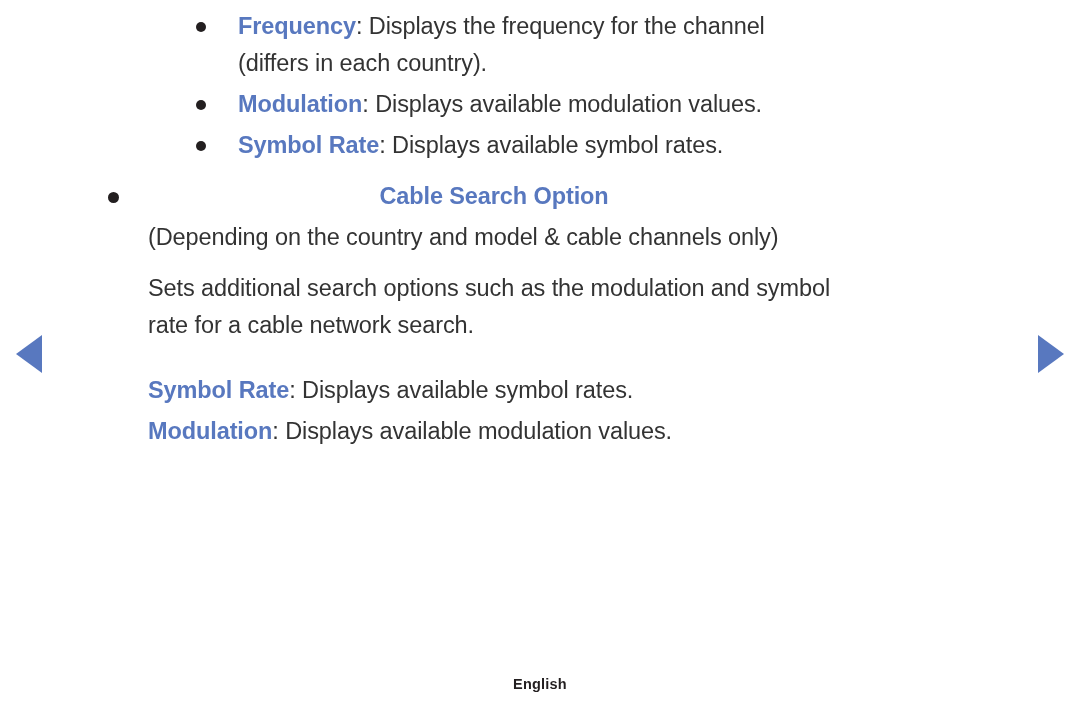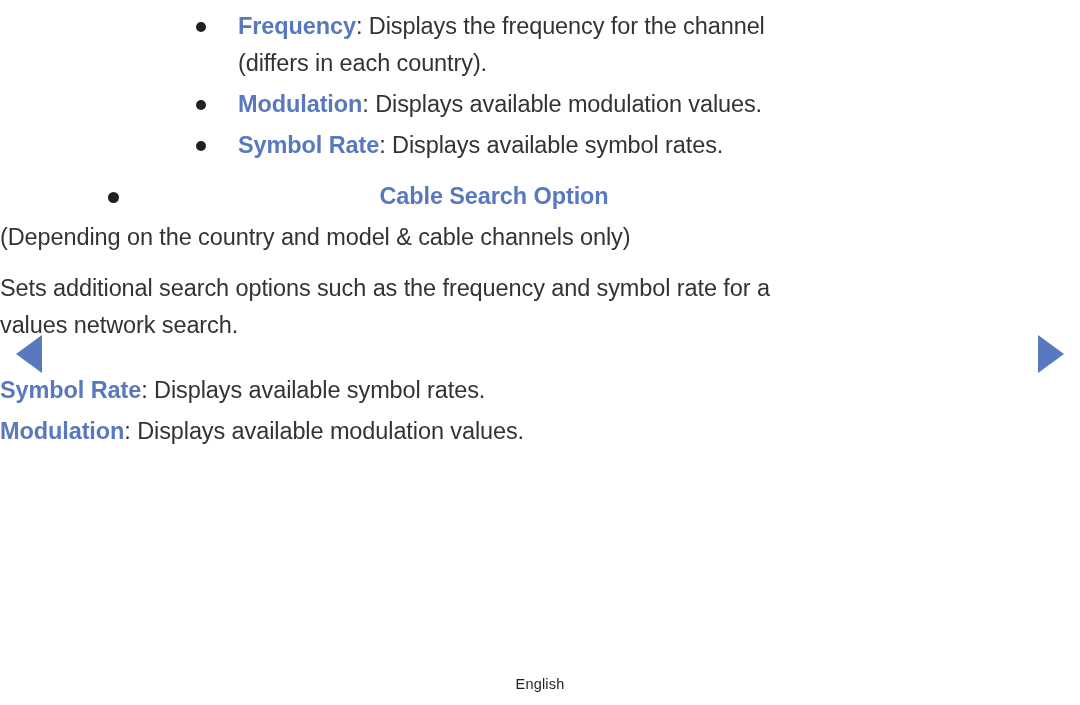--- a/index.html
+++ b/index.html
@@ -87,20 +87,21 @@
     left: 0;
     top: 14px;
     width: 11px;
     height: 11px;
     border-radius: 50%;
     background: #231f20;
   }
 
   
   .para {
+    margin-left: 148px;
     margin-right: 58px;
   }
 
   .gap-sm { height: 4px; }
   .gap-md { height: 14px; }
 
   .kw {
     color: #5878bf;
     font-weight: bold;
   }
@@ -110,21 +111,21 @@
   }
 
   
   .footer {
     position: absolute;
     left: 0;
     right: 0;
     top: 676px;
     text-align: center;
     font-size: 14.5px;
-    font-weight: normal;
+    font-weight: bold;
     color: #231f20;
     letter-spacing: 0.2px;
   }
 </style>
 </head>
 <body>
 
 <div class="page">
 
   <div class="nav-arrow prev"></div>
@@ -158,21 +159,21 @@
       <span class="dot"></span>
       <span class="kw">Cable Search Option</span>
     </div>
 
     <div class="gap-sm"></div>
 
     <div class="block para">(Depending on the country and model &amp; cable channels only)</div>
 
     <div class="gap-md"></div>
 
-    <div class="block para">Sets additional search options such as the frequency and symbol rate for a values network search.</div>
+    <div class="block para">Sets additional search options such as the modulation and symbol rate for a cable network search.</div>
 
     <div class="gap-md"></div>
 
 
     <div class="gap-md"></div>
 
     <div class="block para">
       <span class="kw">Symbol Rate</span><span>: </span><span>Displays available symbol rates.</span>
     </div>
 

